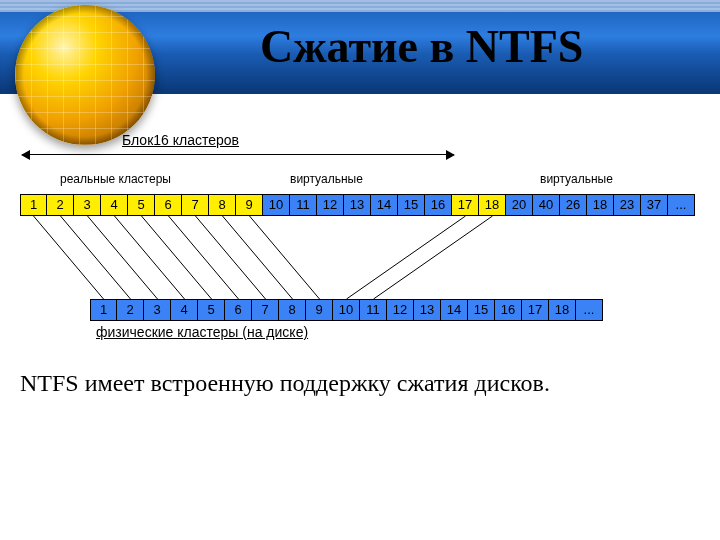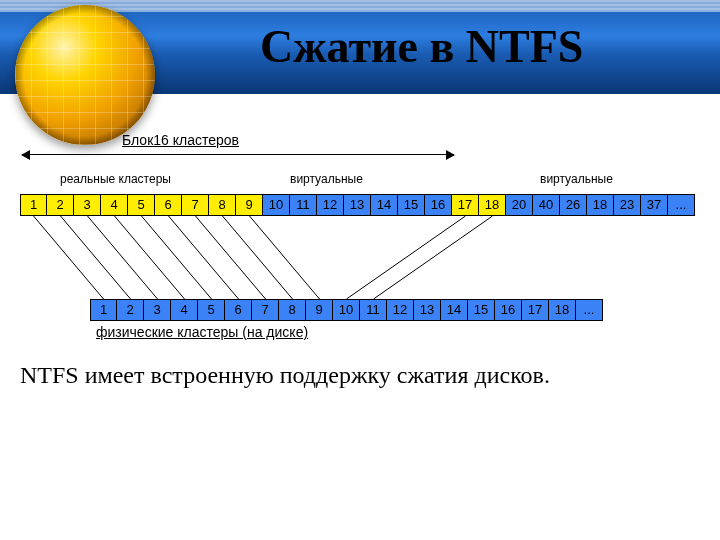--- a/index.html
+++ b/index.html
@@ -129,21 +129,21 @@
   }
   .body-text {
     position: absolute;
     left: 20px;
     right: 20px;
     top: 360px;
     font-size: 24px;
     line-height: 1.25;
     text-align: justify;
   }
-  .body-text p { margin: 0 0 22px 0; }
+  .body-text p { margin: 8px 0 22px 0; }
 </style>
 </head>
 <body>
 
 <div class="header">
   <div class="globe">
     <div class="sphere">
         <div class="grid"></div>
       </div>
   </div>

